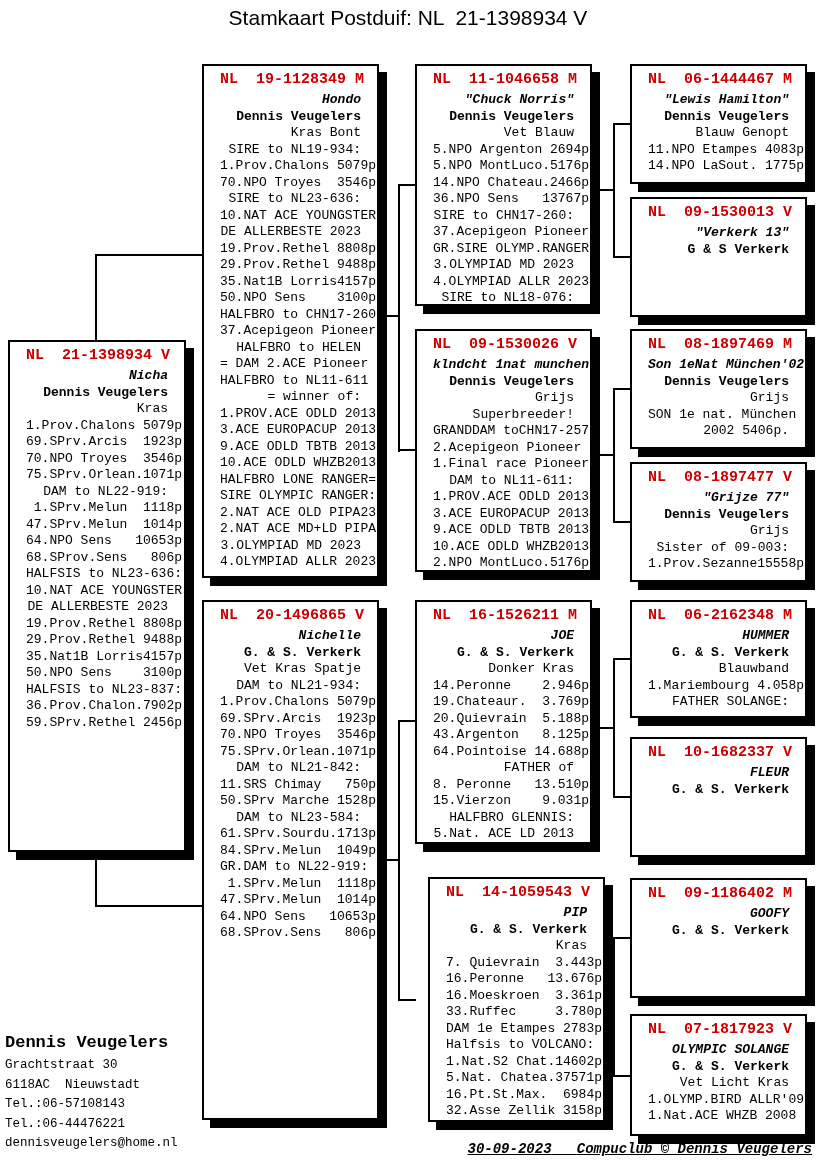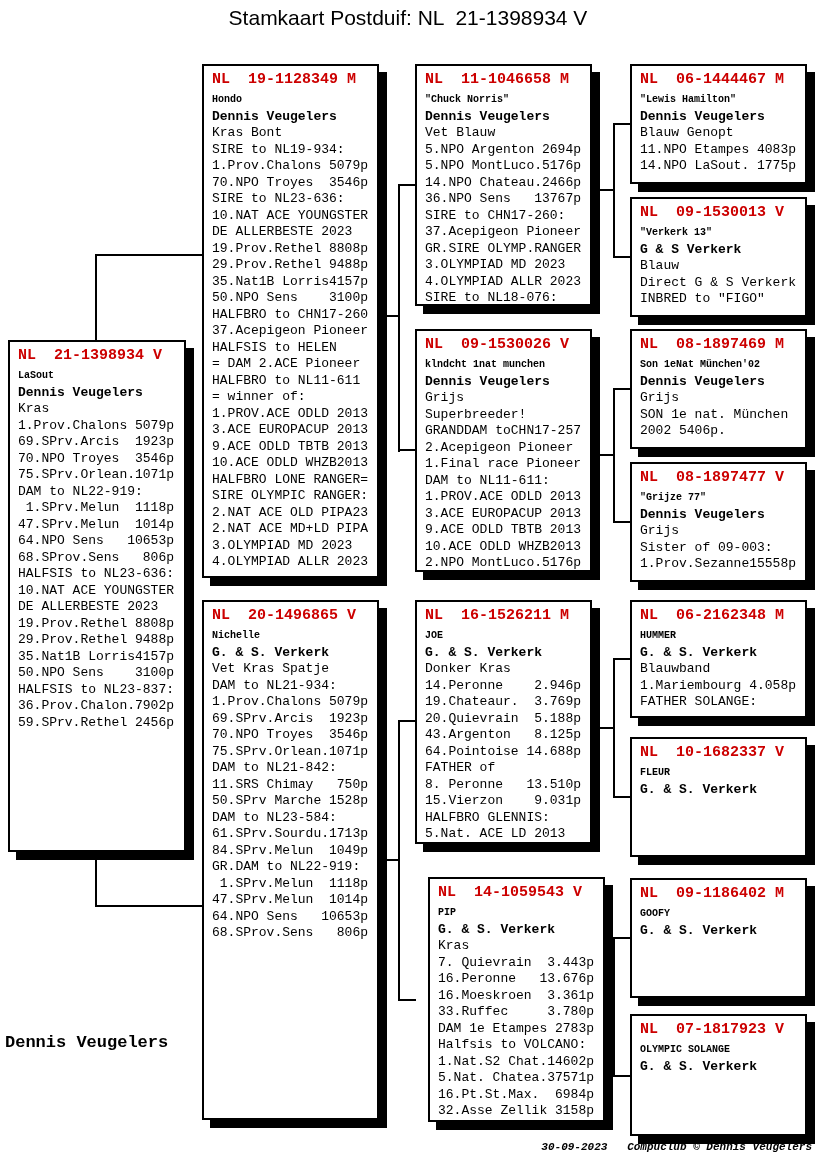--- a/index.html
+++ b/index.html
@@ -1,30 +1,30 @@
 <!DOCTYPE html>
 <html><head>
 <meta charset="utf-8">
 <style>
   html,body{margin:0;padding:0;background:#ffffff;}
   #card{position:relative;width:816px;height:1172px;background:#ffffff;overflow:hidden;
         font-family:"Liberation Mono","DejaVu Sans Mono",monospace;}
   #title{position:absolute;top:6px;left:0;right:0;text-align:center;
          font-family:"Liberation Sans",sans-serif;font-size:21px;color:#000;white-space:pre;}
   .box{position:absolute;width:177px;background:#fff;border:2px solid #000;
-       box-shadow:8px 8px 0 #000;box-sizing:border-box;padding:4px 8px;overflow:hidden;}
+       box-shadow:8px 8px 0 #000;box-sizing:border-box;padding:4px 16px;overflow:hidden;text-align:right;}
   .ring{color:#cc0000;font-weight:bold;font-size:15px;line-height:19px;margin-bottom:3px;white-space:pre;}
-  .bname{font-size:10px;font-weight:bold;line-height:16.5px;white-space:pre;}
+  .bname{font-size:13px;font-weight:bold;font-style:italic;line-height:16.5px;white-space:pre;}
   .owner{font-size:13px;font-weight:bold;line-height:16.5px;white-space:pre;}
   .bl{font-size:13px;line-height:16.5px;white-space:pre;}
   .ln{position:absolute;background:#000;}
   #contact{position:absolute;left:5px;top:1030px;}
   #contact .cname{font-size:17px;font-weight:bold;line-height:26px;white-space:pre;}
   #contact .cl{font-size:12.5px;line-height:19.5px;white-space:pre;}
-  #footer{position:absolute;right:4px;top:1141px;font-size:11px;font-weight:bold;font-style:italic;white-space:pre;}
+  #footer{position:absolute;right:4px;top:1141px;font-size:14px;font-weight:bold;font-style:italic;white-space:pre;text-decoration:underline;}
 </style>
 </head>
 <body>
 
 <div id="card">
   <div id="title">Stamkaart Postduif: NL  21-1398934 V</div>
 
   <div class="ln" style="left:95px;top:254px;width:108px;height:2px"></div>
   <div class="ln" style="left:95px;top:254px;width:2px;height:88px"></div>
   <div class="ln" style="left:95px;top:850px;width:2px;height:57px"></div>
@@ -49,21 +49,21 @@
   <div class="ln" style="left:613px;top:658px;width:2px;height:140px"></div>
   <div class="ln" style="left:613px;top:658px;width:18px;height:2px"></div>
   <div class="ln" style="left:613px;top:796px;width:18px;height:2px"></div>
   <div class="ln" style="left:593px;top:1005px;width:22px;height:2px"></div>
   <div class="ln" style="left:613px;top:937px;width:2px;height:140px"></div>
   <div class="ln" style="left:613px;top:937px;width:18px;height:2px"></div>
   <div class="ln" style="left:613px;top:1075px;width:18px;height:2px"></div>
 
   <div class="box" style="left:8px;top:340px;height:512px;width:178px">
     <div class="ring">NL  21-1398934 V</div>
-    <div class="bname">LaSout</div>
+    <div class="bname">Nicha</div>
     <div class="owner">Dennis Veugelers</div>
     <div>
         <div class="bl">Kras</div>
         <div class="bl">1.Prov.Chalons 5079p</div>
         <div class="bl">69.SPrv.Arcis  1923p</div>
         <div class="bl">70.NPO Troyes  3546p</div>
         <div class="bl">75.SPrv.Orlean.1071p</div>
         <div class="bl">DAM to NL22-919:</div>
         <div class="bl"> 1.SPrv.Melun  1118p</div>
         <div class="bl">47.SPrv.Melun  1014p</div>
@@ -92,21 +92,21 @@
         <div class="bl">70.NPO Troyes  3546p</div>
         <div class="bl">SIRE to NL23-636:</div>
         <div class="bl">10.NAT ACE YOUNGSTER</div>
         <div class="bl">DE ALLERBESTE 2023</div>
         <div class="bl">19.Prov.Rethel 8808p</div>
         <div class="bl">29.Prov.Rethel 9488p</div>
         <div class="bl">35.Nat1B Lorris4157p</div>
         <div class="bl">50.NPO Sens    3100p</div>
         <div class="bl">HALFBRO to CHN17-260</div>
         <div class="bl">37.Acepigeon Pioneer</div>
-        <div class="bl">HALFSIS to HELEN</div>
+        <div class="bl">HALFBRO to HELEN</div>
         <div class="bl">= DAM 2.ACE Pioneer</div>
         <div class="bl">HALFBRO to NL11-611</div>
         <div class="bl">= winner of:</div>
         <div class="bl">1.PROV.ACE ODLD 2013</div>
         <div class="bl">3.ACE EUROPACUP 2013</div>
         <div class="bl">9.ACE ODLD TBTB 2013</div>
         <div class="bl">10.ACE ODLD WHZB2013</div>
         <div class="bl">HALFBRO LONE RANGER=</div>
         <div class="bl">SIRE OLYMPIC RANGER:</div>
         <div class="bl">2.NAT ACE OLD PIPA23</div>
@@ -218,25 +218,20 @@
     <div>
         <div class="bl">Blauw Genopt</div>
         <div class="bl">11.NPO Etampes 4083p</div>
         <div class="bl">14.NPO LaSout. 1775p</div>
       </div>
   </div>
   <div class="box" style="left:630px;top:197px;height:120px">
     <div class="ring">NL  09-1530013 V</div>
     <div class="bname">"Verkerk 13"</div>
     <div class="owner">G &amp; S Verkerk</div>
-    <div>
-        <div class="bl">Blauw</div>
-        <div class="bl">Direct G &amp; S Verkerk</div>
-        <div class="bl">INBRED to "FIGO"</div>
-      </div>
   </div>
   <div class="box" style="left:630px;top:329px;height:120px">
     <div class="ring">NL  08-1897469 M</div>
     <div class="bname">Son 1eNat München'02</div>
     <div class="owner">Dennis Veugelers</div>
     <div>
         <div class="bl">Grijs</div>
         <div class="bl">SON 1e nat. München</div>
         <div class="bl">2002 5406p.</div>
       </div>
@@ -268,20 +263,32 @@
   </div>
   <div class="box" style="left:630px;top:878px;height:120px">
     <div class="ring">NL  09-1186402 M</div>
     <div class="bname">GOOFY</div>
     <div class="owner">G. &amp; S. Verkerk</div>
   </div>
   <div class="box" style="left:630px;top:1014px;height:122px">
     <div class="ring">NL  07-1817923 V</div>
     <div class="bname">OLYMPIC SOLANGE</div>
     <div class="owner">G. &amp; S. Verkerk</div>
+    <div>
+        <div class="bl">Vet Licht Kras</div>
+        <div class="bl">1.OLYMP.BIRD ALLR'09</div>
+        <div class="bl">1.Nat.ACE WHZB 2008</div>
+      </div>
   </div>
 
   <div id="contact">
     <div class="cname">Dennis Veugelers</div>
+    <div>
+        <div class="cl">Grachtstraat 30</div>
+        <div class="cl">6118AC  Nieuwstadt</div>
+        <div class="cl">Tel.:06-57108143</div>
+        <div class="cl">Tel.:06-44476221</div>
+        <div class="cl">dennisveugelers@home.nl</div>
+      </div>
   </div>
 
   <div id="footer"><span>30-09-2023</span><span>   </span><span>Compuclub © Dennis Veugelers</span></div>
 </div>
 
 </body></html>

